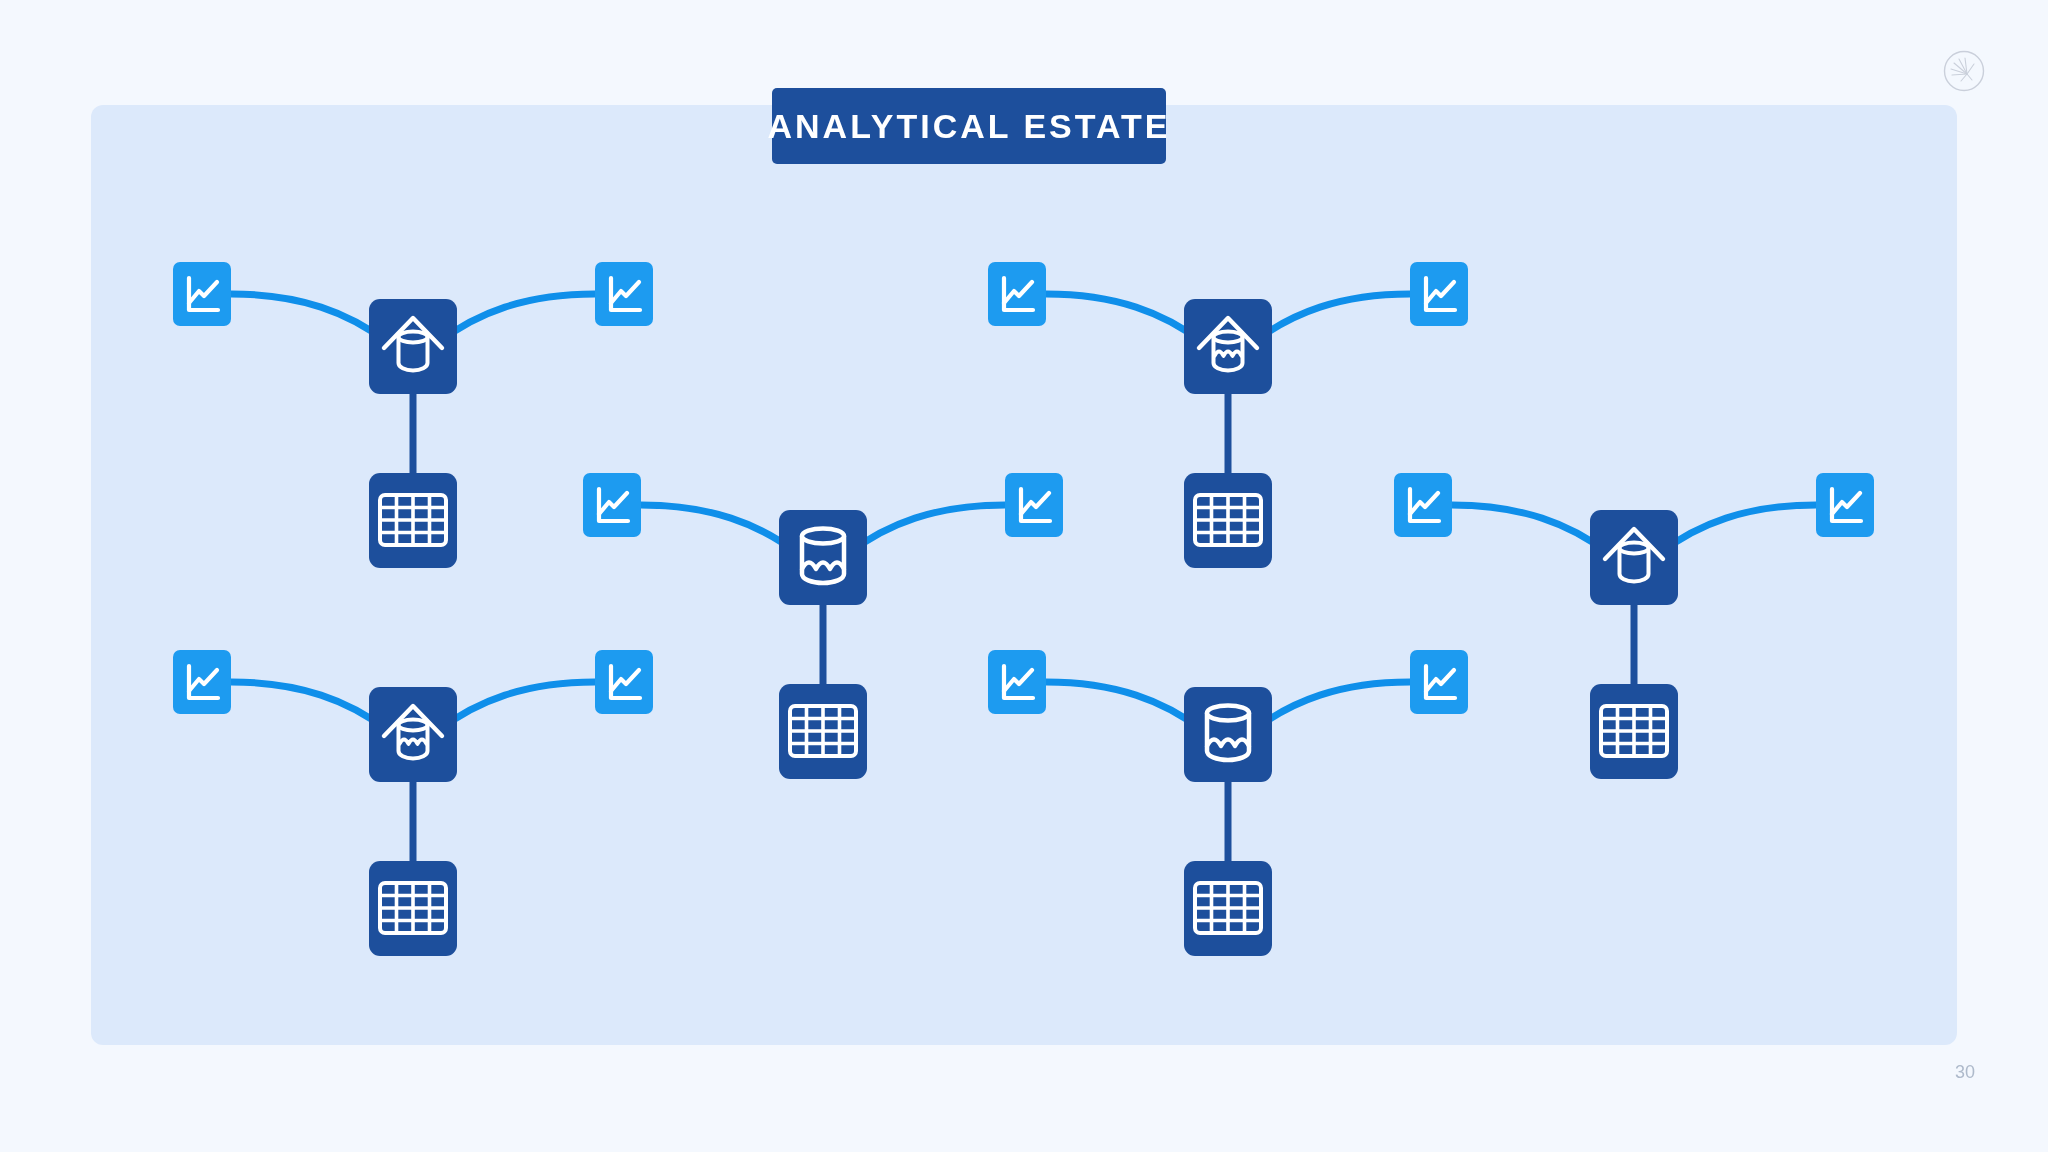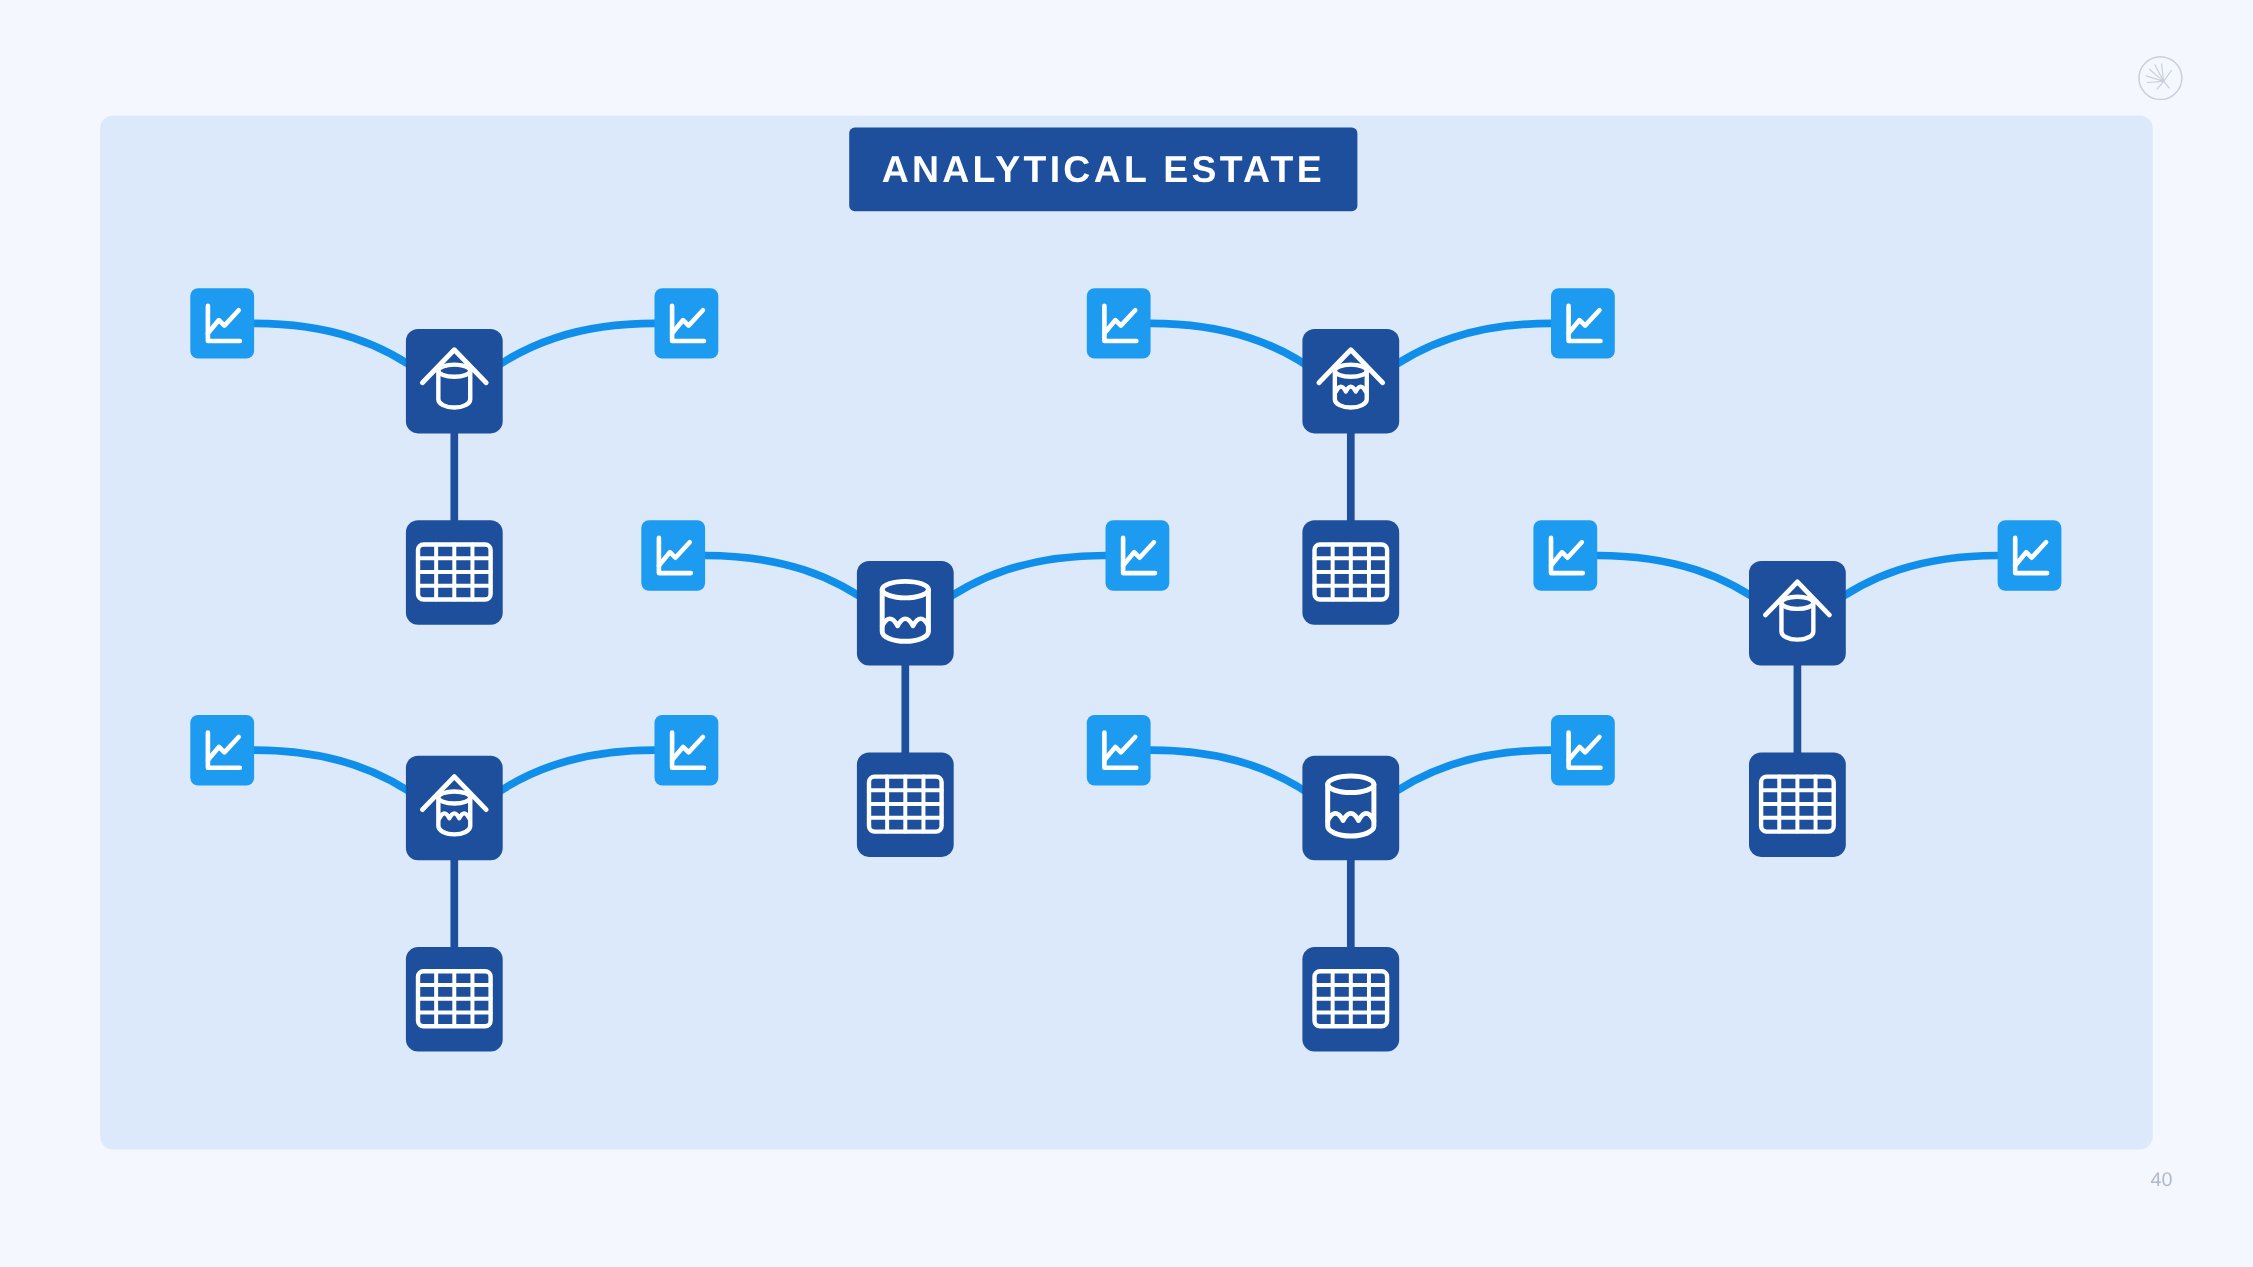--- a/index.html
+++ b/index.html
@@ -18,29 +18,28 @@
     top: 105px;
     width: 1866px;
     height: 940px;
     background: #DCE9FB;
     border-radius: 12px;
   }
   .title-bar {
     position: absolute;
     left: 772px;
     top: 88px;
-    width: 462px;
+    width: 394px;
     height: 76px;
     background: #1D4F9C;
     border-radius: 5px;
     display: flex;
     align-items: center;
     justify-content: center;
     z-index: 5;
-    margin-top: 28px;
   }
   .title-bar span {
     color: #FFFFFF;
     font-size: 34px;
     font-weight: 700;
     letter-spacing: 3px;
     white-space: nowrap;
   }
   #diagram {
     position: absolute;
@@ -289,13 +288,13 @@
         <line x1="1211.5" y1="883" x2="1211.5" y2="933" stroke-width="3.6"></line>
         <line x1="1228" y1="883" x2="1228" y2="933" stroke-width="3.6"></line>
         <line x1="1244.5" y1="883" x2="1244.5" y2="933" stroke-width="3.6"></line>
         <line x1="1195" y1="895.5" x2="1261" y2="895.5" stroke-width="3.6"></line>
         <line x1="1195" y1="908" x2="1261" y2="908" stroke-width="3.6"></line>
         <line x1="1195" y1="920.5" x2="1261" y2="920.5" stroke-width="3.6"></line>
       </g>
     </g>
   </svg>
 
-<div class="page-number">40</div>
+<div class="page-number">30</div>
 
 </body></html>

